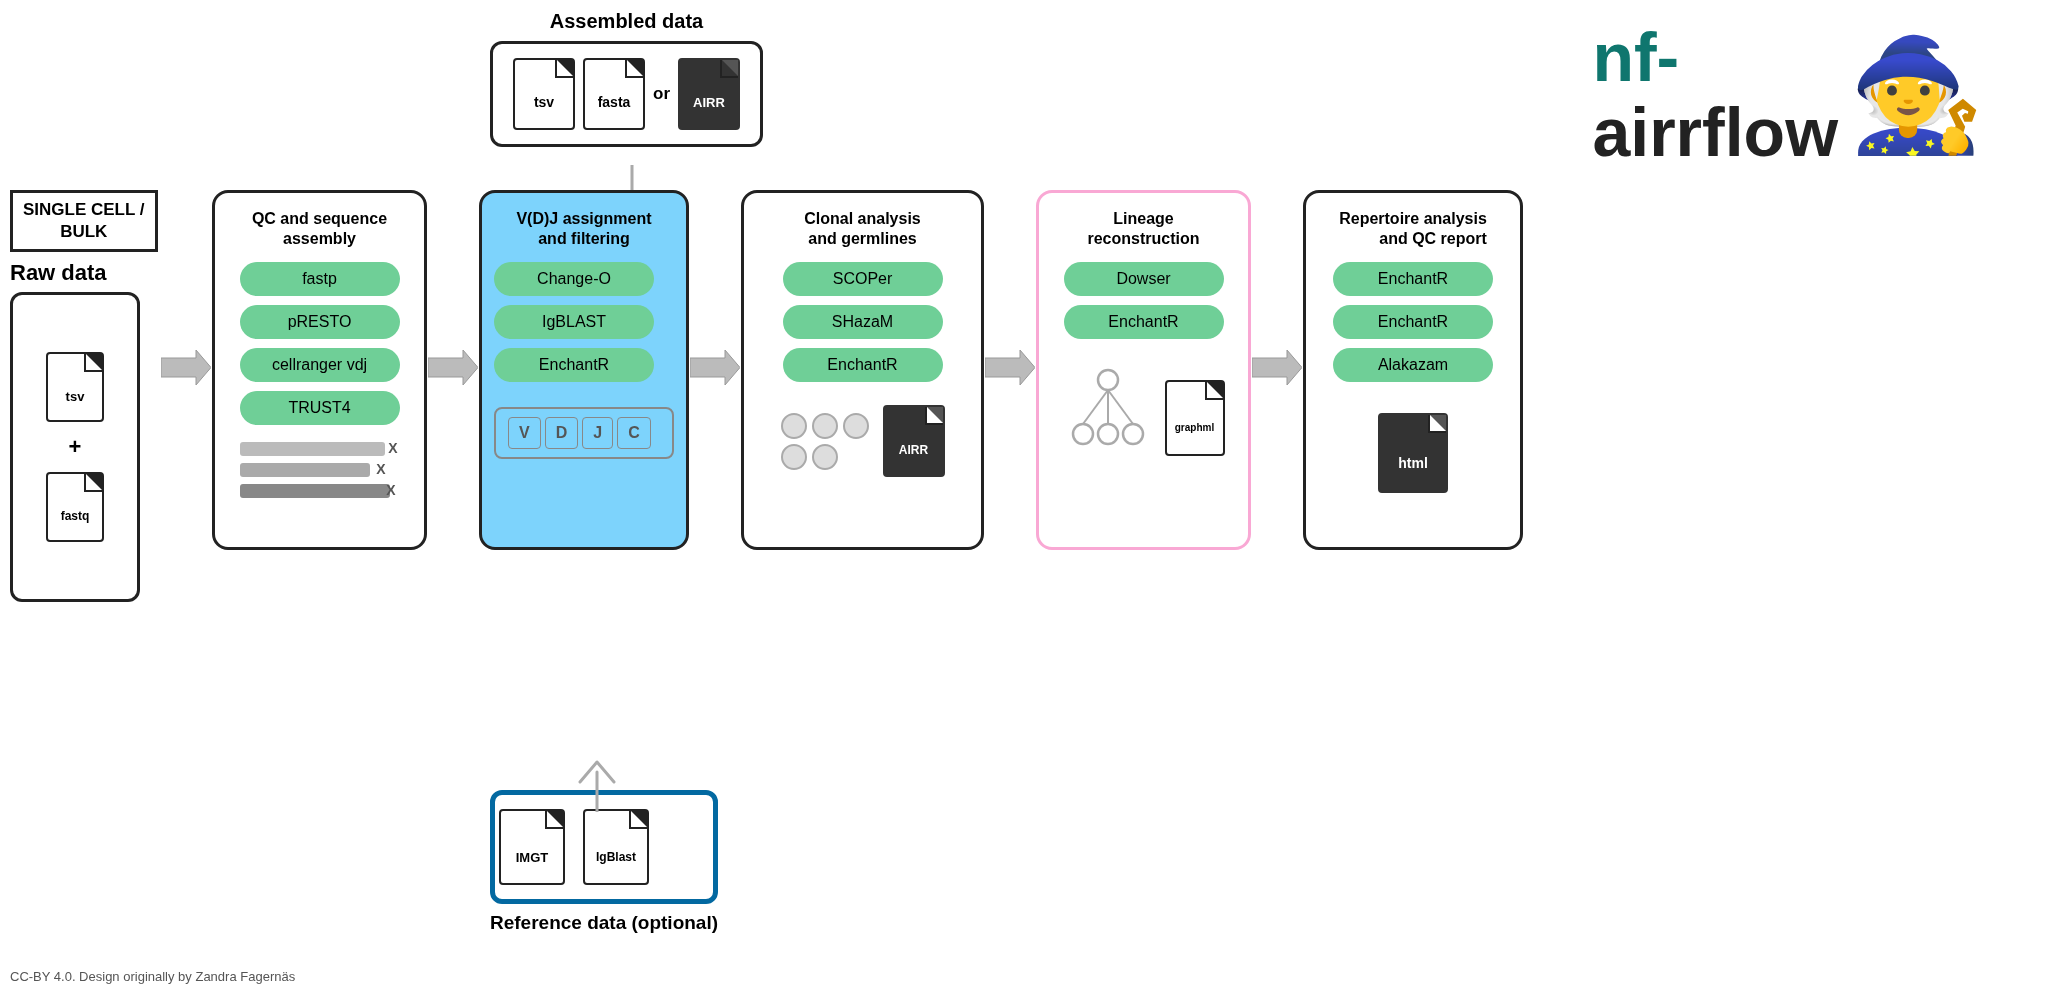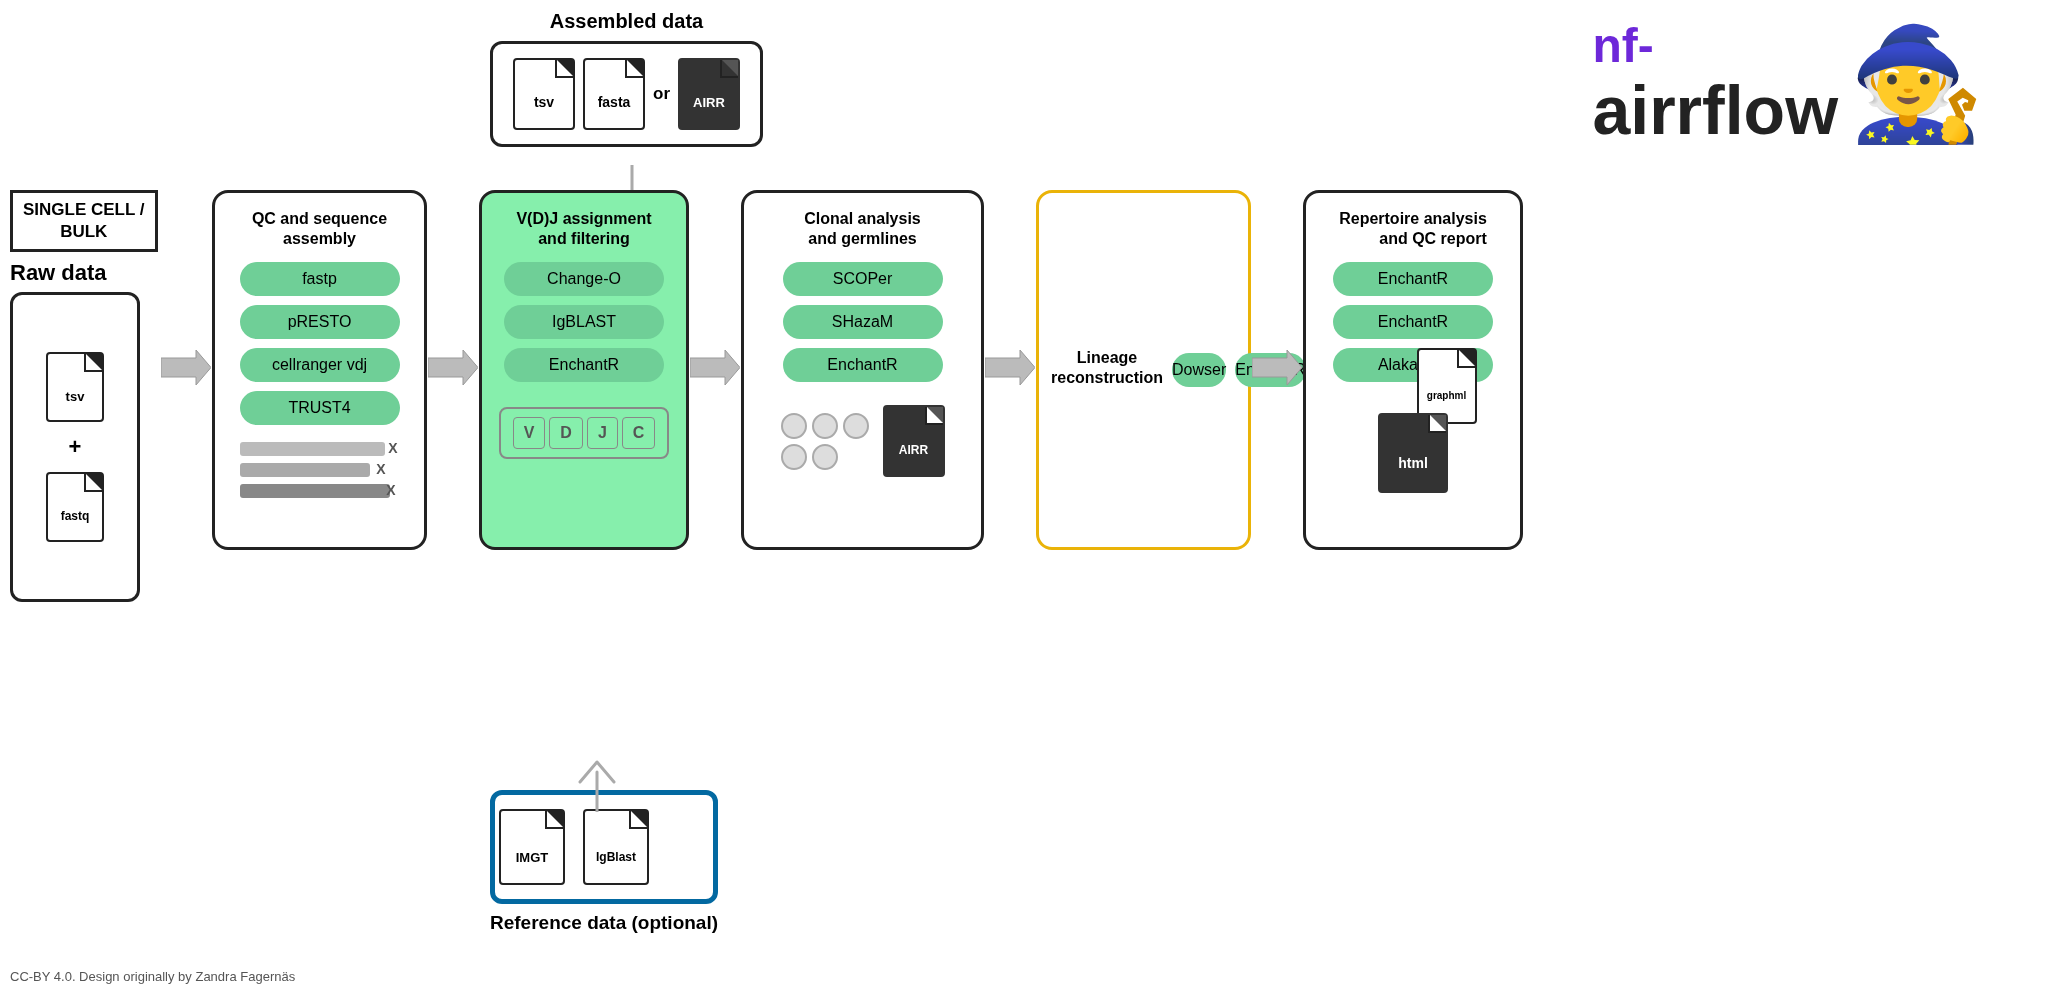--- a/index.html
+++ b/index.html
@@ -116,21 +116,21 @@
     }
   </style>
 </head>
 <body>
 
 <div class="main-container">
 
   <div class="logo-area">
     <div style="line-height:1.1">
       <div style="font-size:62px;font-weight:900;display:flex;align-items:baseline;gap:0;">
-        <span style="color:#6d28d9;font-size:48px;">nf-</span>
+        <span style="color:#0f766e;font-size:68px;">nf-</span>
       </div>
       <div style="font-size:68px;font-weight:900;color:#222;">airrflow</div>
     </div>
 
     <div style="font-size:110px;line-height:1;">🧙</div>
   </div>
 
   <div class="assembled-data">
     <div class="assembled-data-label">Assembled data</div>
     <div class="assembled-data-box">
@@ -217,21 +217,21 @@
         </div>
       </div>
     </div>
 
     <div style="display:flex;align-items:center;justify-content:center;width:52px;flex-shrink:0;margin-top:160px;">
       <svg width="50" height="35" viewBox="0 0 50 35">
         <polygon points="0,8 35,8 35,0 50,17.5 35,35 35,27 0,27" fill="#bbb" stroke="#999" stroke-width="1"></polygon>
       </svg>
     </div>
 
-    <div style="border:3px solid #222;border-radius:16px;padding:16px 12px;background:#86efac;display:flex;flex-direction:column;align-items:center;gap:9px;min-height:360px;width:210px;">
+    <div style="border:3px solid #222;border-radius:16px;padding:16px 12px;background:#7dd3fc;display:flex;flex-direction:column;gap:9px;min-height:360px;width:210px;">
       <div style="font-size:16px;font-weight:bold;text-align:center;line-height:1.25;margin-bottom:4px;">V(D)J assignment<br>and filtering</div>
       <div class="tool-pill">Change-O</div>
       <div class="tool-pill">IgBLAST</div>
       <div class="tool-pill">EnchantR</div>
 
       <div style="border:2px solid #888;border-radius:8px;padding:8px 12px;display:flex;gap:4px;margin-top:16px;">
         <div style="border:1.5px solid #888;border-radius:4px;padding:6px 10px;font-size:16px;font-weight:bold;color:#555;">V</div>
         <div style="border:1.5px solid #888;border-radius:4px;padding:6px 10px;font-size:16px;font-weight:bold;color:#555;">D</div>
         <div style="border:1.5px solid #888;border-radius:4px;padding:6px 10px;font-size:16px;font-weight:bold;color:#555;">J</div>
         <div style="border:1.5px solid #888;border-radius:4px;padding:6px 10px;font-size:16px;font-weight:bold;color:#555;">C</div>
@@ -265,21 +265,21 @@
         </div>
       </div>
     </div>
 
     <div style="display:flex;align-items:center;justify-content:center;width:52px;flex-shrink:0;margin-top:160px;">
       <svg width="50" height="35" viewBox="0 0 50 35">
         <polygon points="0,8 35,8 35,0 50,17.5 35,35 35,27 0,27" fill="#bbb" stroke="#999" stroke-width="1"></polygon>
       </svg>
     </div>
 
-    <div style="border:3px solid #eab308;border-radius:16px;padding:16px 12px;background:#fff;display:flex;flex-direction:row;align-items:center;gap:9px;min-height:360px;width:215px;">
+    <div style="border:3px solid #f9a8d4;border-radius:16px;padding:16px 12px;background:#fff;display:flex;flex-direction:column;align-items:center;gap:9px;min-height:360px;width:215px;">
       <div style="font-size:16px;font-weight:bold;text-align:center;line-height:1.25;margin-bottom:4px;">Lineage<br>reconstruction</div>
       <div class="tool-pill">Dowser</div>
       <div class="tool-pill">EnchantR</div>
 
       <div style="display:flex;align-items:flex-end;gap:12px;margin-top:18px;">
 
         <svg width="90" height="90" viewBox="0 0 90 90">
 
           <circle cx="45" cy="14" r="10" fill="none" stroke="#aaa" stroke-width="2.5"></circle>
 

